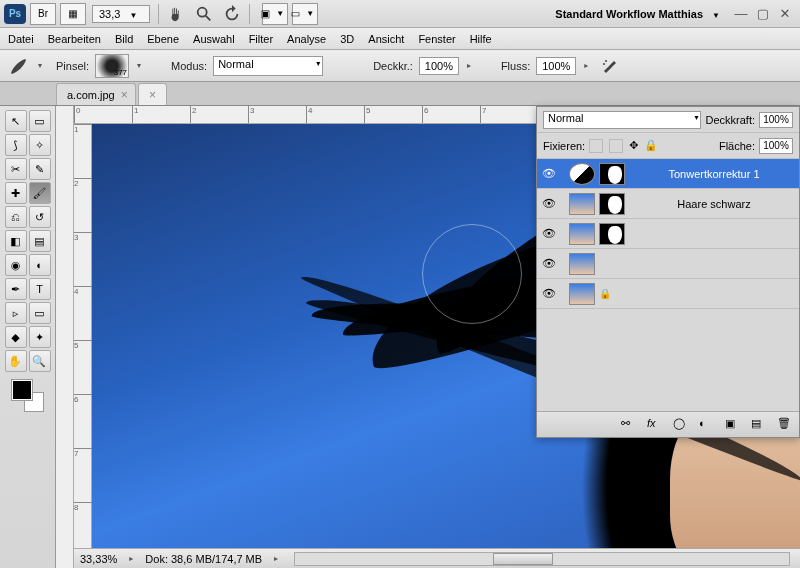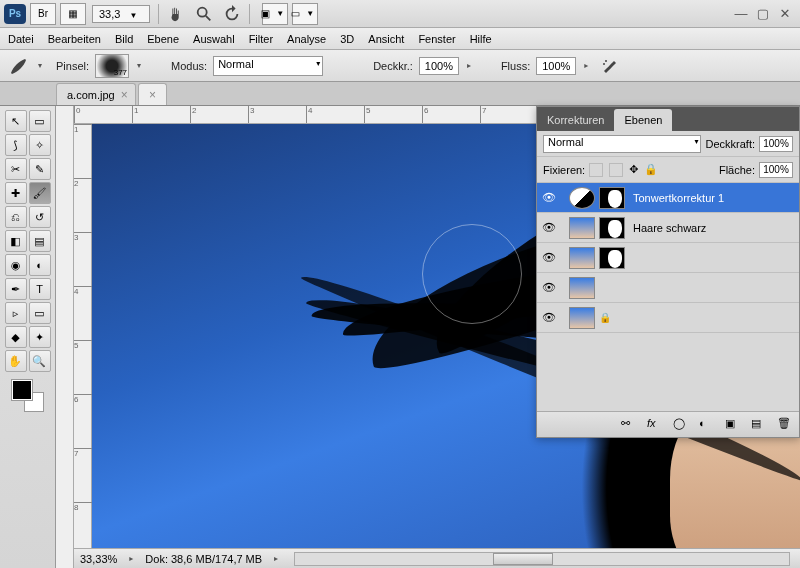--- a/index.html
+++ b/index.html
@@ -75,21 +75,21 @@
 .lock-i { width:14px; height:14px; border:1px solid #bbb; cursor:pointer; }
 
 .layers-list { height:210px; overflow:auto; background:#d8d8d8; }
 .layer { height:30px; display:flex; align-items:center; padding:0 4px; gap:4px; border-bottom:1px solid #c0c0c0; cursor:pointer; }
 .layer.sel { background:#3875d7; color:#fff; }
 .eye { width:16px; height:16px; display:flex; align-items:center; justify-content:center; }
 .thumb { width:26px; height:22px; border:1px solid #888; background:linear-gradient(#3a7de3,#e7c6a8); }
 .mask { width:26px; height:22px; border:1px solid #888; background:#000; position:relative; }
 .mask::after { content:""; position:absolute; right:2px; top:2px; width:14px; height:18px; background:#fff; border-radius:40% 40% 50% 50%; }
 .adj-icon { width:26px; height:22px; border:1px solid #888; background:linear-gradient(135deg,#fff 50%,#000 50%); border-radius:50%; }
-.lname { flex:1; padding-left:4px; }
+.lname { flex:1; padding-left:4px;text-align:center; }
 .lock { font-size:10px; }
 
 .panel-foot { position:absolute; bottom:0; left:0; right:0; height:26px; background:linear-gradient(#e3e3e3,#cfcfcf); border-top:1px solid #aaa; display:flex; align-items:center; justify-content:flex-end; gap:10px; padding:0 6px; }
 .pf-icon { width:16px; height:16px; cursor:pointer; }
 </style>
 </head>
 <body>
 
 <div class="titlebar">
   <div class="ps-icon">Ps</div>
@@ -106,20 +106,21 @@
         <line x1="12" y1="12" x2="17" y2="17" stroke="#444" stroke-width="2"></line>
       </svg>
     <svg class="tb-icon" viewBox="0 0 20 20">
         <path d="M10 3a7 7 0 107 7h-2a5 5 0 11-5-5v3l4-4-4-4z" fill="#444"></path>
       </svg>
   </div>
   <div class="tb-sep"></div>
   <div class="tb-box">▣ <span class="dd-arrow">▼</span></div>
   <div class="tb-box">▭ <span class="dd-arrow">▼</span></div>
   <div class="spacer"></div>
+  <div class="workspace"><span>Standard Workflow Matthias</span> <span class="dd-arrow">▼</span></div>
   <div class="win-btn">—</div>
   <div class="win-btn">▢</div>
   <div class="win-btn">✕</div>
 </div>
 
 <div class="menubar">
   <div>Datei</div>
   <div>Bearbeiten</div>
   <div>Bild</div>
   <div>Ebene</div>
@@ -249,24 +250,20 @@
       <span>Dok: 38,6 MB/174,7 MB</span>
         <span class="tri">▸</span>
       <div class="hscroll">
           <div class="hscroll-thumb"></div>
         </div>
     </div>
   </div>
 </div>
 
 <div class="panel">
-  <div class="panel-tabs">
-    <div class="ptab">Korrekturen</div>
-    <div class="ptab active">Ebenen</div>
-  </div>
   <div class="prow">
     <div class="psel">Normal</div>
     <span>Deckkraft:</span>
     <div class="pnum">100%</div>
   </div>
   <div class="prow">
     <span>Fixieren:</span>
     <div class="lock-icons">
       <div class="lock-i"></div>
       <div class="lock-i"></div>

